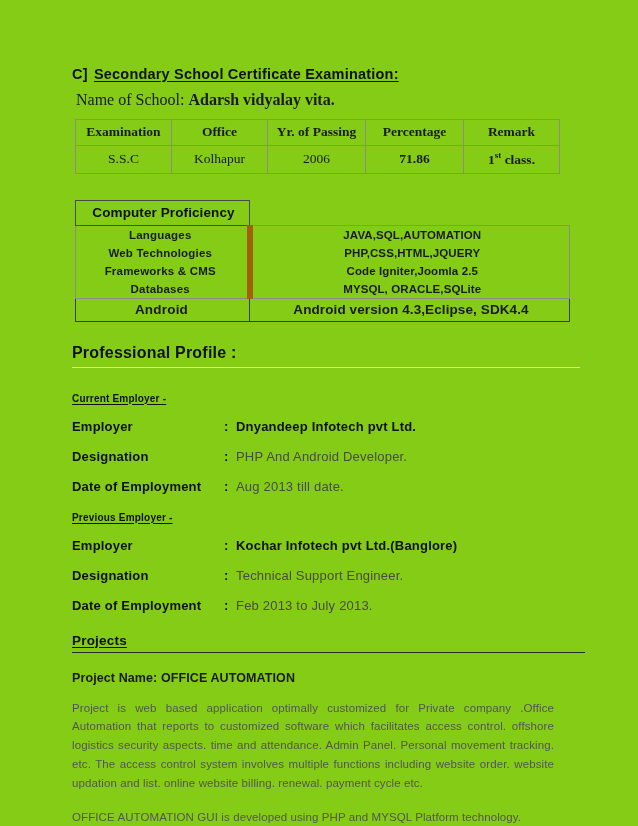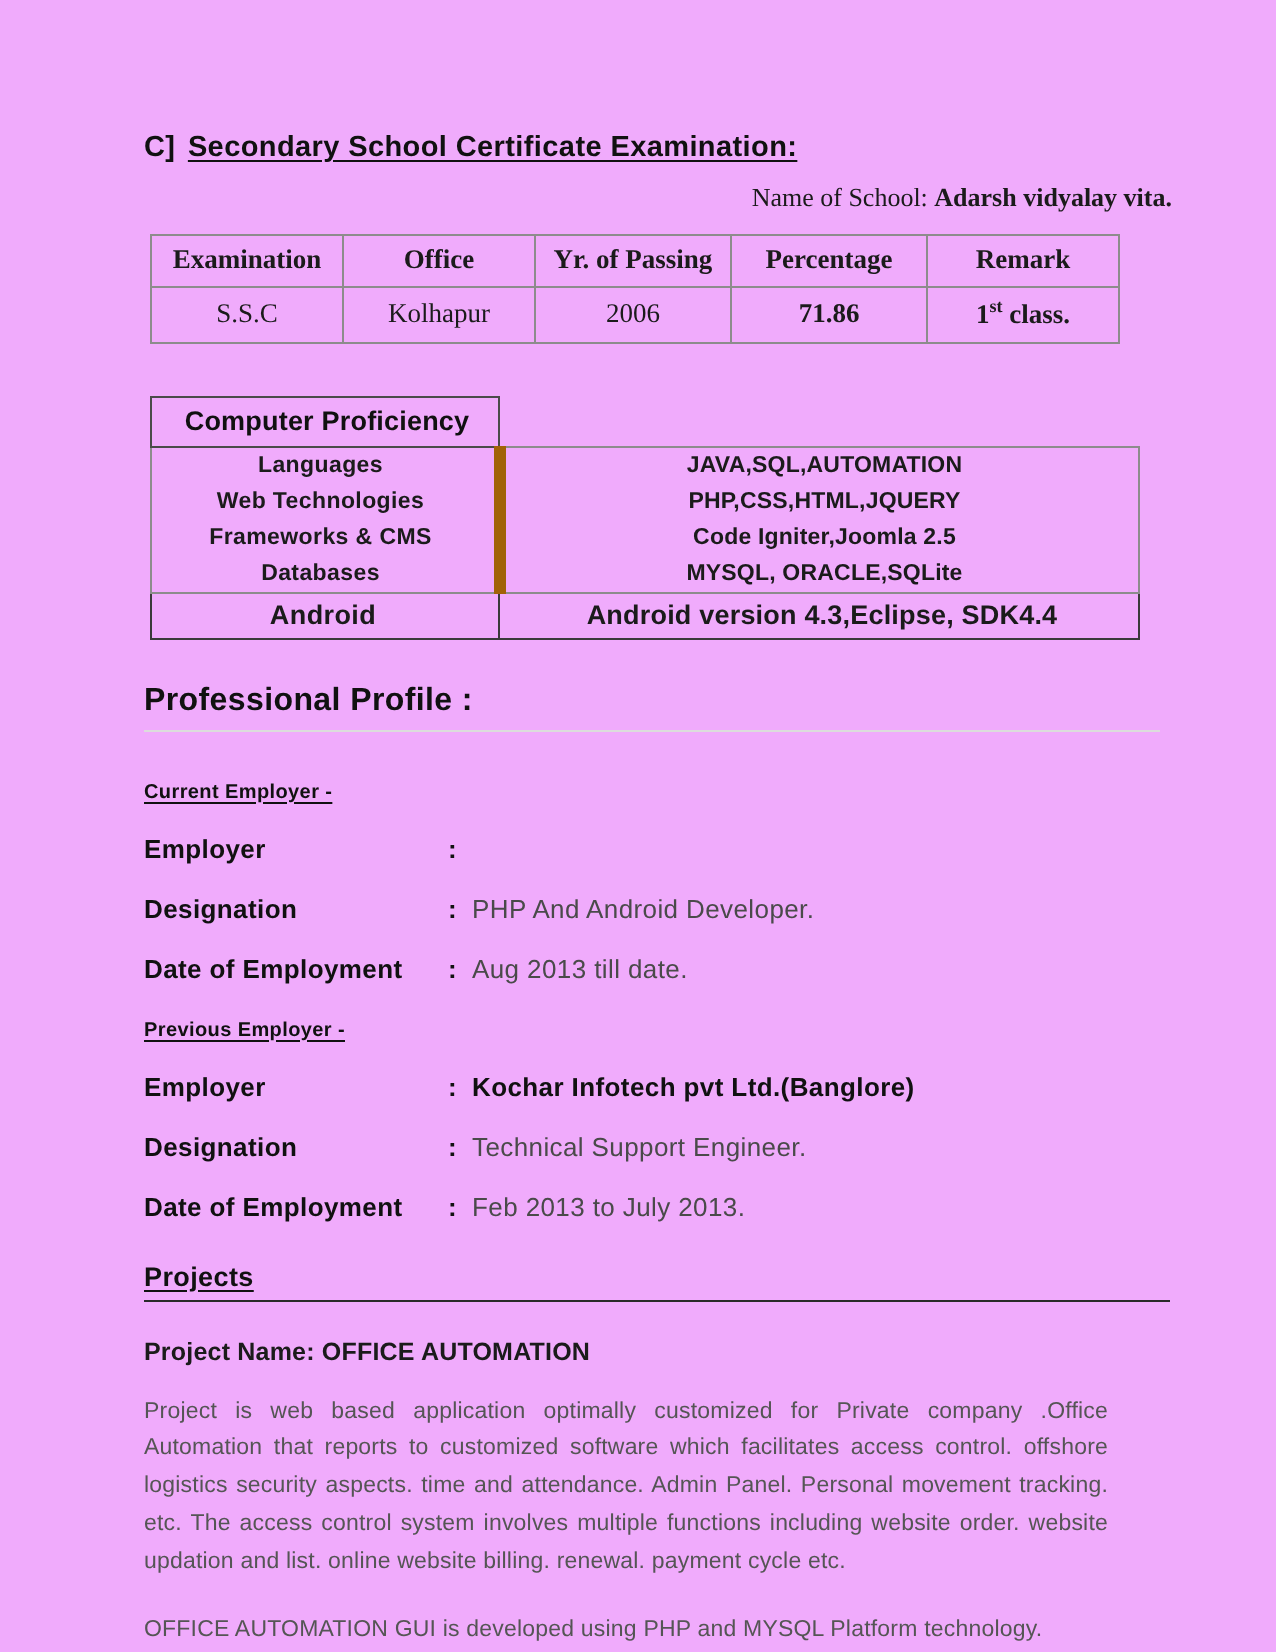--- a/index.html
+++ b/index.html
@@ -13,21 +13,21 @@
     position: relative;
     font-family: "Liberation Sans", sans-serif;
     color: #1b1b1b;
     overflow: hidden;
   }
   .page {
     position: absolute;
     left: 0; top: 0;
     width: 638px;
     height: 826px;
-    background: #f0abfc;
+    background: #84cc16;
   }
   .content {
     position: absolute;
     left: 72px;
     top: 66px;
     width: 514px;
   }
 
   
   .sec-c-head {
@@ -37,24 +37,23 @@
     letter-spacing: .2px;
     color: #111;
     margin: 0 0 9px 0;
     white-space: nowrap;
   }
   .sec-c-head .lead { text-decoration: none; margin-right: 2px; }
   .sec-c-head .und { text-decoration: underline; text-underline-offset: 2px; }
 
   .school-line {
     font-family: "Liberation Serif", serif;
-    font-size: 13px;
-    color: #1b1b1b;
-    margin: 0 0 10px 16px;
-    text-align: right;
+    font-size: 16px;
+    color: #1b1b1b;
+    margin: 0 0 10px 4px;
   }
   .school-line .sch-name { font-weight: bold; }
 
   
   table.edu {
     border-collapse: collapse;
     width: 484px;
     margin: 0 0 12px 3px;
     font-family: "Liberation Serif", serif;
     table-layout: fixed;
@@ -284,20 +283,21 @@
 
     <div class="prof-profile">Professional Profile :</div>
 
     <div class="sub-head">
       <span class="u">Current Employer  -</span>
     </div>
 
     <div class="emp-row">
       <div class="emp-label">Employer</div>
       <div class="emp-colon">:</div>
+      <div class="emp-value strong">Dnyandeep Infotech pvt Ltd.</div>
     </div>
     <div class="emp-row">
       <div class="emp-label">Designation</div>
       <div class="emp-colon">:</div>
       <div class="emp-value">PHP And Android Developer.</div>
     </div>
     <div class="emp-row">
       <div class="emp-label">Date of Employment</div>
       <div class="emp-colon">:</div>
       <div class="emp-value">Aug 2013 till date.</div>

